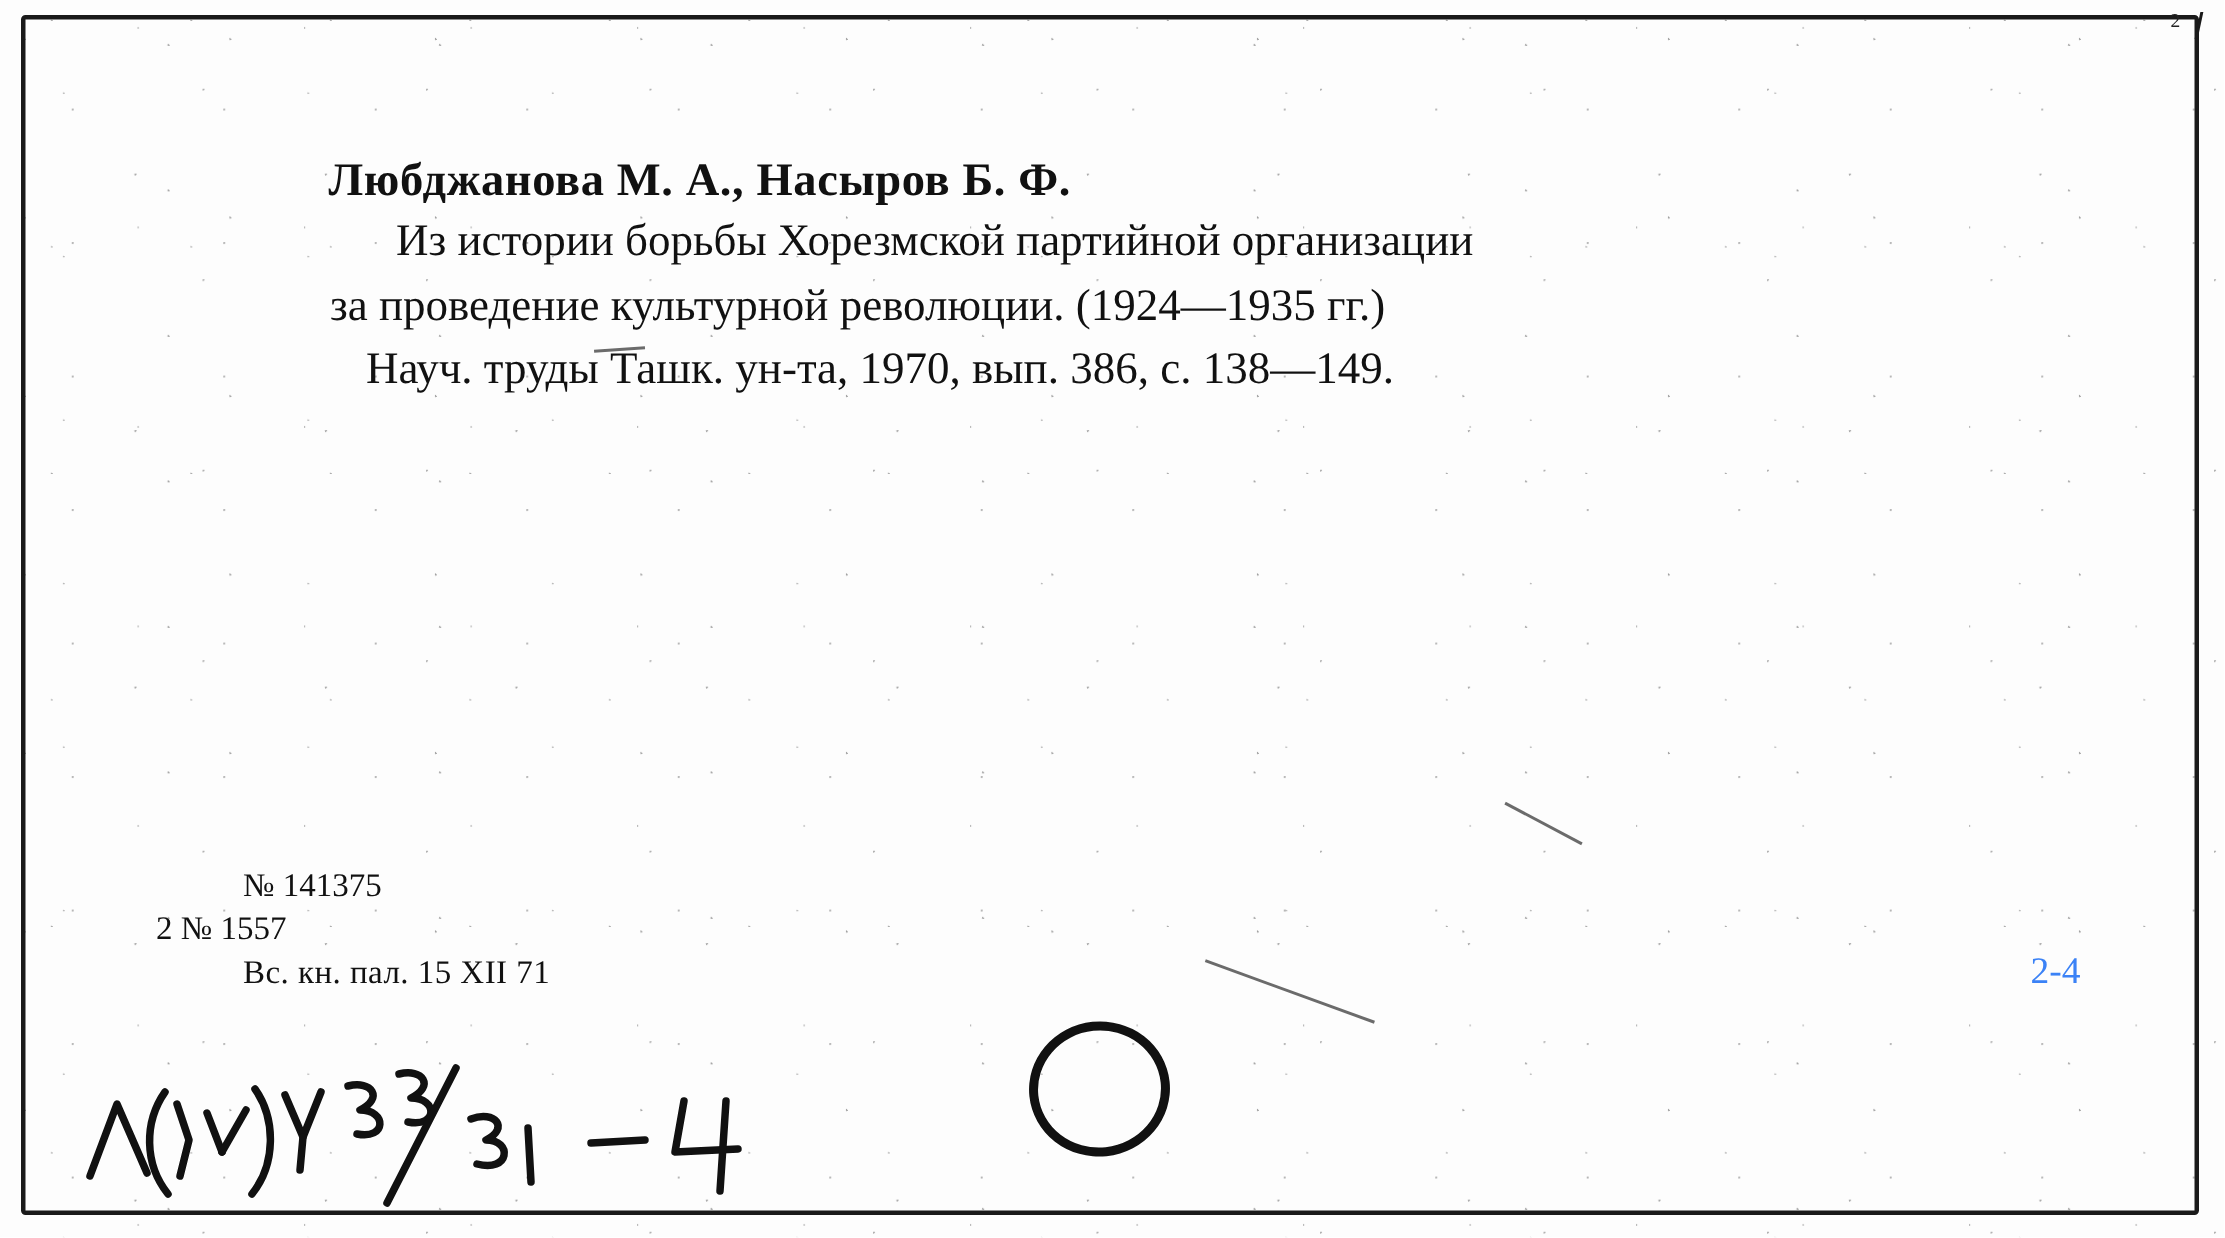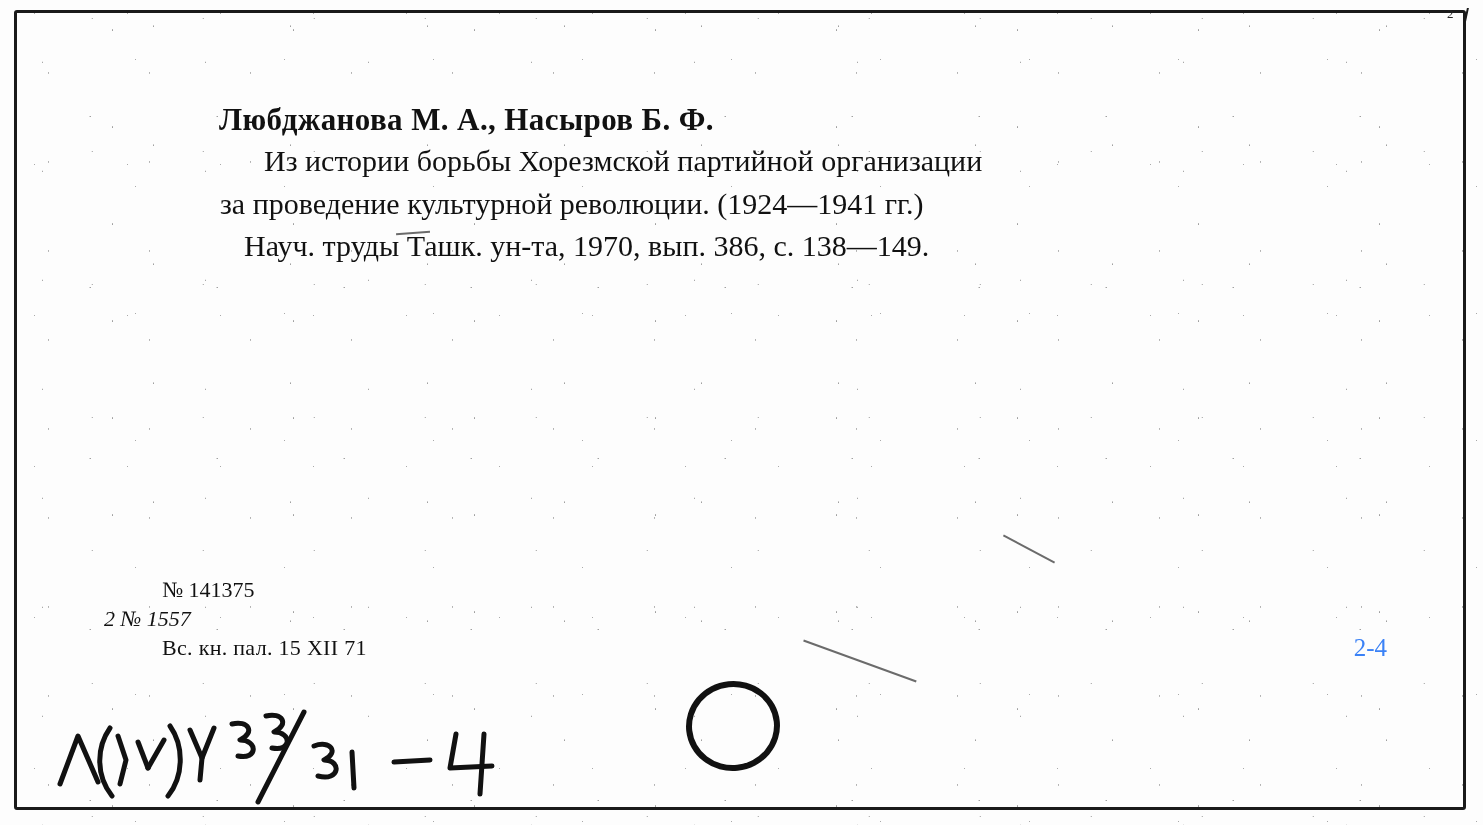--- a/index.html
+++ b/index.html
@@ -103,21 +103,21 @@
     left: 104px;
     top: 575px;
     color: #111;
   }
   .reg-line {
     font-size: 22px;
     line-height: 1.32;
     white-space: nowrap;
   }
   .reg-line.a { padding-left: 58px; }
-  .reg-line.b { padding-left: 0px; font-style: italic; }
+  .reg-line.b { padding-left: 0px; }
   .reg-line.c { padding-left: 58px; letter-spacing: 0.3px; }
 
   .page-ref {
     position: absolute;
     right: 96px;
     top: 634px;
     font-size: 25px;
     color: #3b82f6;
     font-family: Liberation Serif, serif;
   }
@@ -159,21 +159,21 @@
 
   <div class="noise"></div>
 
   <div class="card-border"></div>
 
   <div class="corner-mark">2</div>
 
   <div class="entry-block">
     <div class="authors">Любджанова М. А., Насыров Б. Ф.</div>
     <div class="title-line indent">Из истории борьбы Хорезмской партийной организации</div>
-    <div class="title-line">за проведение культурной революции. (1924—1941 гг.)</div>
+    <div class="title-line">за проведение культурной революции. (1924—1935 гг.)</div>
     <div class="source-line">Науч. труды Ташк. ун-та, 1970, вып. 386, с. 138—149.</div>
   </div>
 
   <div class="registry">
     <div class="reg-line a">№ 141375</div>
     <div class="reg-line b">2 № 1557</div>
     <div class="reg-line c">Вс. кн. пал. 15 XII 71</div>
   </div>
 
   <div class="page-ref">2-4</div>

